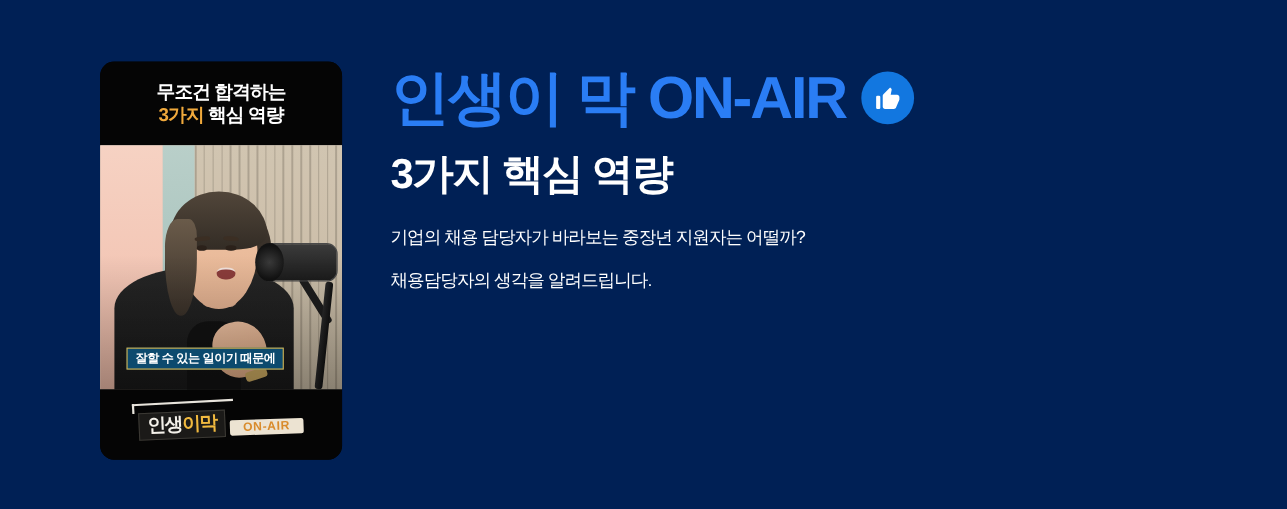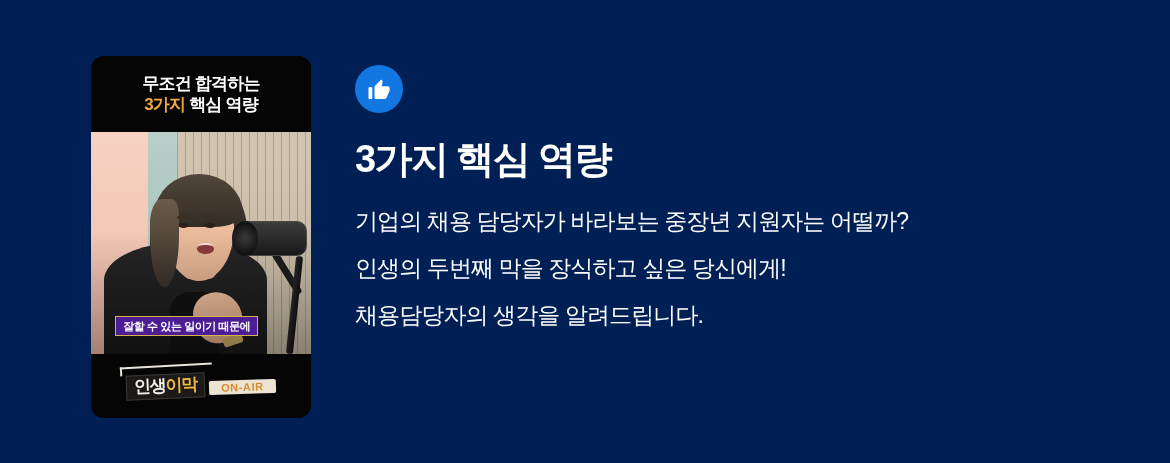--- a/index.html
+++ b/index.html
@@ -168,21 +168,21 @@
     width:22%; height:3%;
     background:#1d1d1d; border-radius:3px;
     transform:rotate(58deg);
   }
 
   
   #thumb-caption {
     position:absolute;
     left:11%; bottom:8%;
     padding:3px 7px;
-    background:#4c1d95;
+    background:#0c4a6e;
     border:1px solid #d8b24a;
     font-size:11px; font-weight:bold; color:#ffffff;
     letter-spacing:-0.4px; white-space:nowrap;
     line-height:1.15;
   }
 
   
   #thumb-footer {
     position:absolute; left:0; bottom:0;
     width:100%; height:64px;
@@ -243,21 +243,21 @@
 
   #subtitle {
     margin-top:12px;
     font-size:38px; font-weight:bold;
     color:#ffffff;
     letter-spacing:-1.6px; line-height:1.32;
   }
 
   #body { margin-top:24px; }
   .body-line {
-    font-size:23px; color:#ffffff;
+    font-size:16px; color:#ffffff;
     letter-spacing:-0.9px;
     line-height:1.18;
     margin-bottom:20px;
   }
   .body-line:last-child { margin-bottom:12px; }
 </style>
 </head>
 <body>
 
 <div id="banner">
@@ -305,33 +305,33 @@
         <div id="logo-main"><span class="logo-w">인생</span><span class="logo-y">이막</span></div>
         <div id="logo-onair">ON-AIR</div>
       </div>
     </div>
 
   </div>
 
   <div id="content">
 
     <div id="title-row">
+      <div id="title">인생이 막 ON-AIR</div>
       <div id="like-badge">
         <svg width="26" height="26" viewBox="0 0 24 24" aria-hidden="true">
           <path fill="#ffffff" d="M9.2 21.3h7.9c.9 0 1.7-.55 2-1.38l2.6-6.1c.08-.2.12-.41.12-.63v-1.9c0-1.05-.86-1.9-1.92-1.9h-5.4l.81-3.93.03-.28c0-.4-.16-.76-.42-1.02l-.9-.9-5.63 5.66c-.35.34-.56.82-.56 1.35v9.23c0 1.05.86 1.8 1.92 1.8z"></path>
           <rect x="2.3" y="10.1" width="3.5" height="11.2" rx="1.1" fill="#ffffff"></rect>
         </svg>
       </div>
     </div>
 
     <div id="subtitle">
       <div>3가지 핵심 역량</div>
     </div>
 
     <div id="body">
       <div class="body-line">기업의 채용 담당자가 바라보는 중장년 지원자는 어떨까?</div>
-      <div class="body-line">인생의 두번째 막을 장식하고 싶은 당신에게!</div>
       <div class="body-line">채용담당자의 생각을 알려드립니다.</div>
     </div>
 
   </div>
 
 </div>
 
 </body></html>

